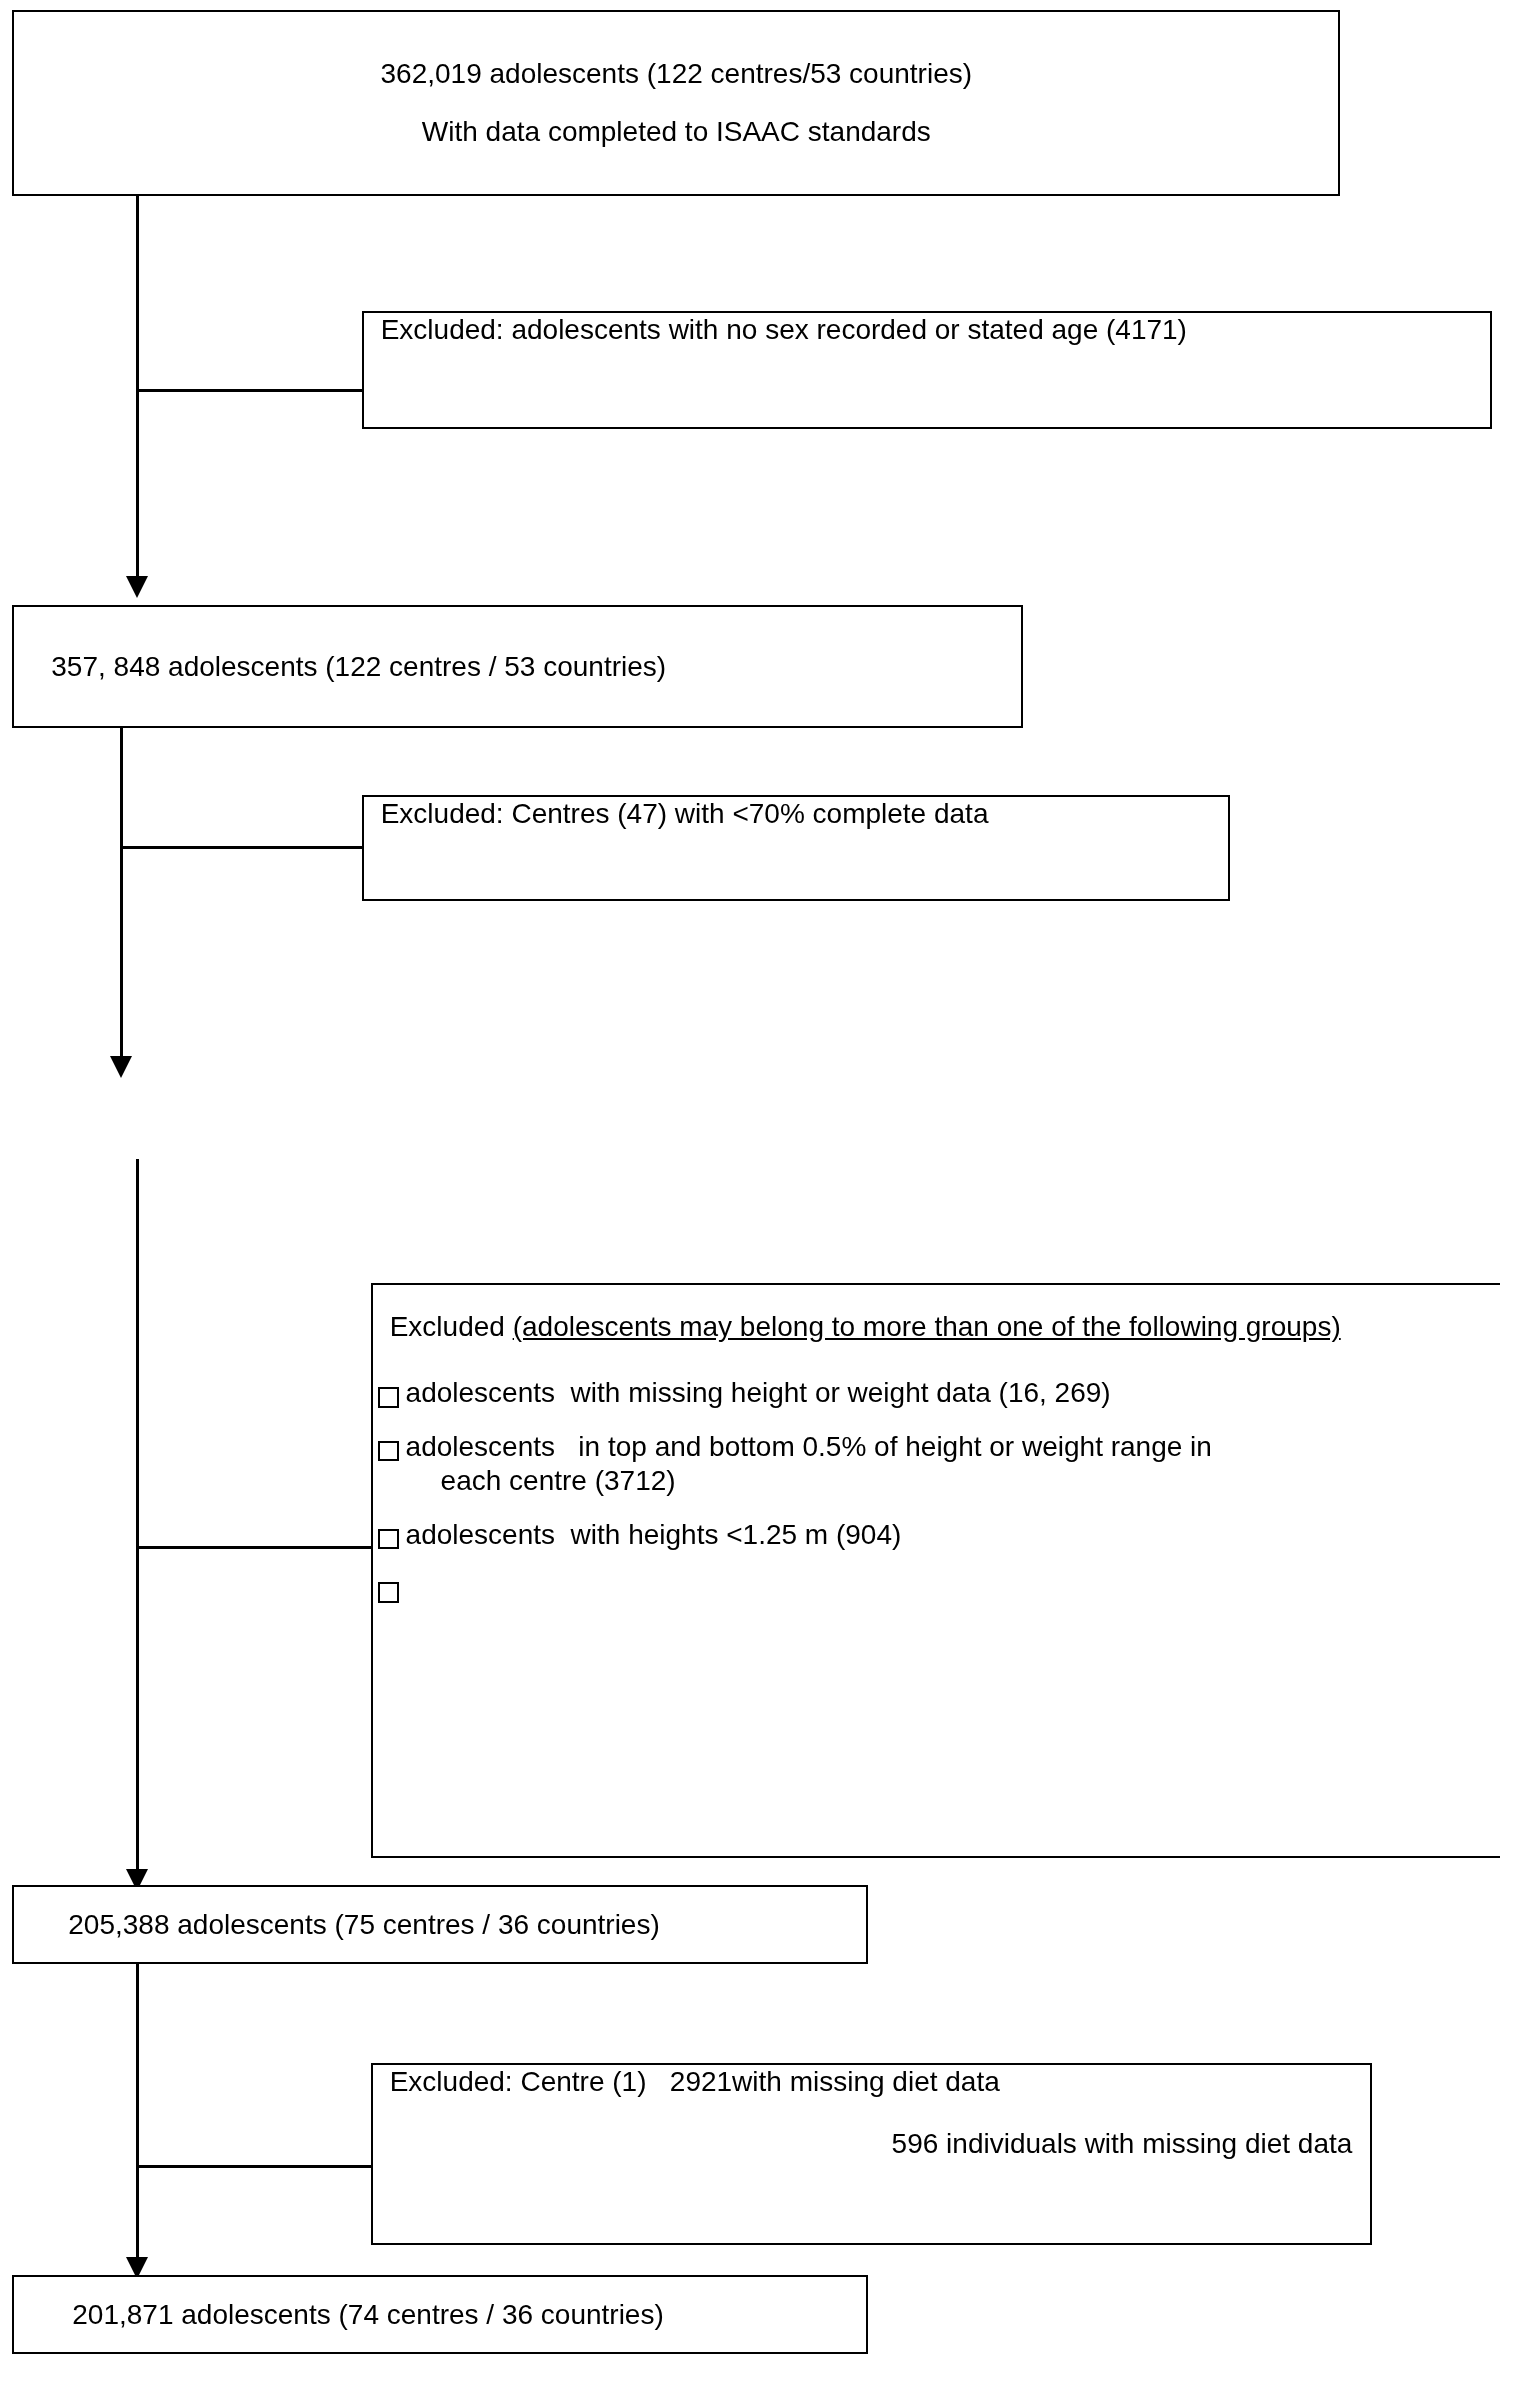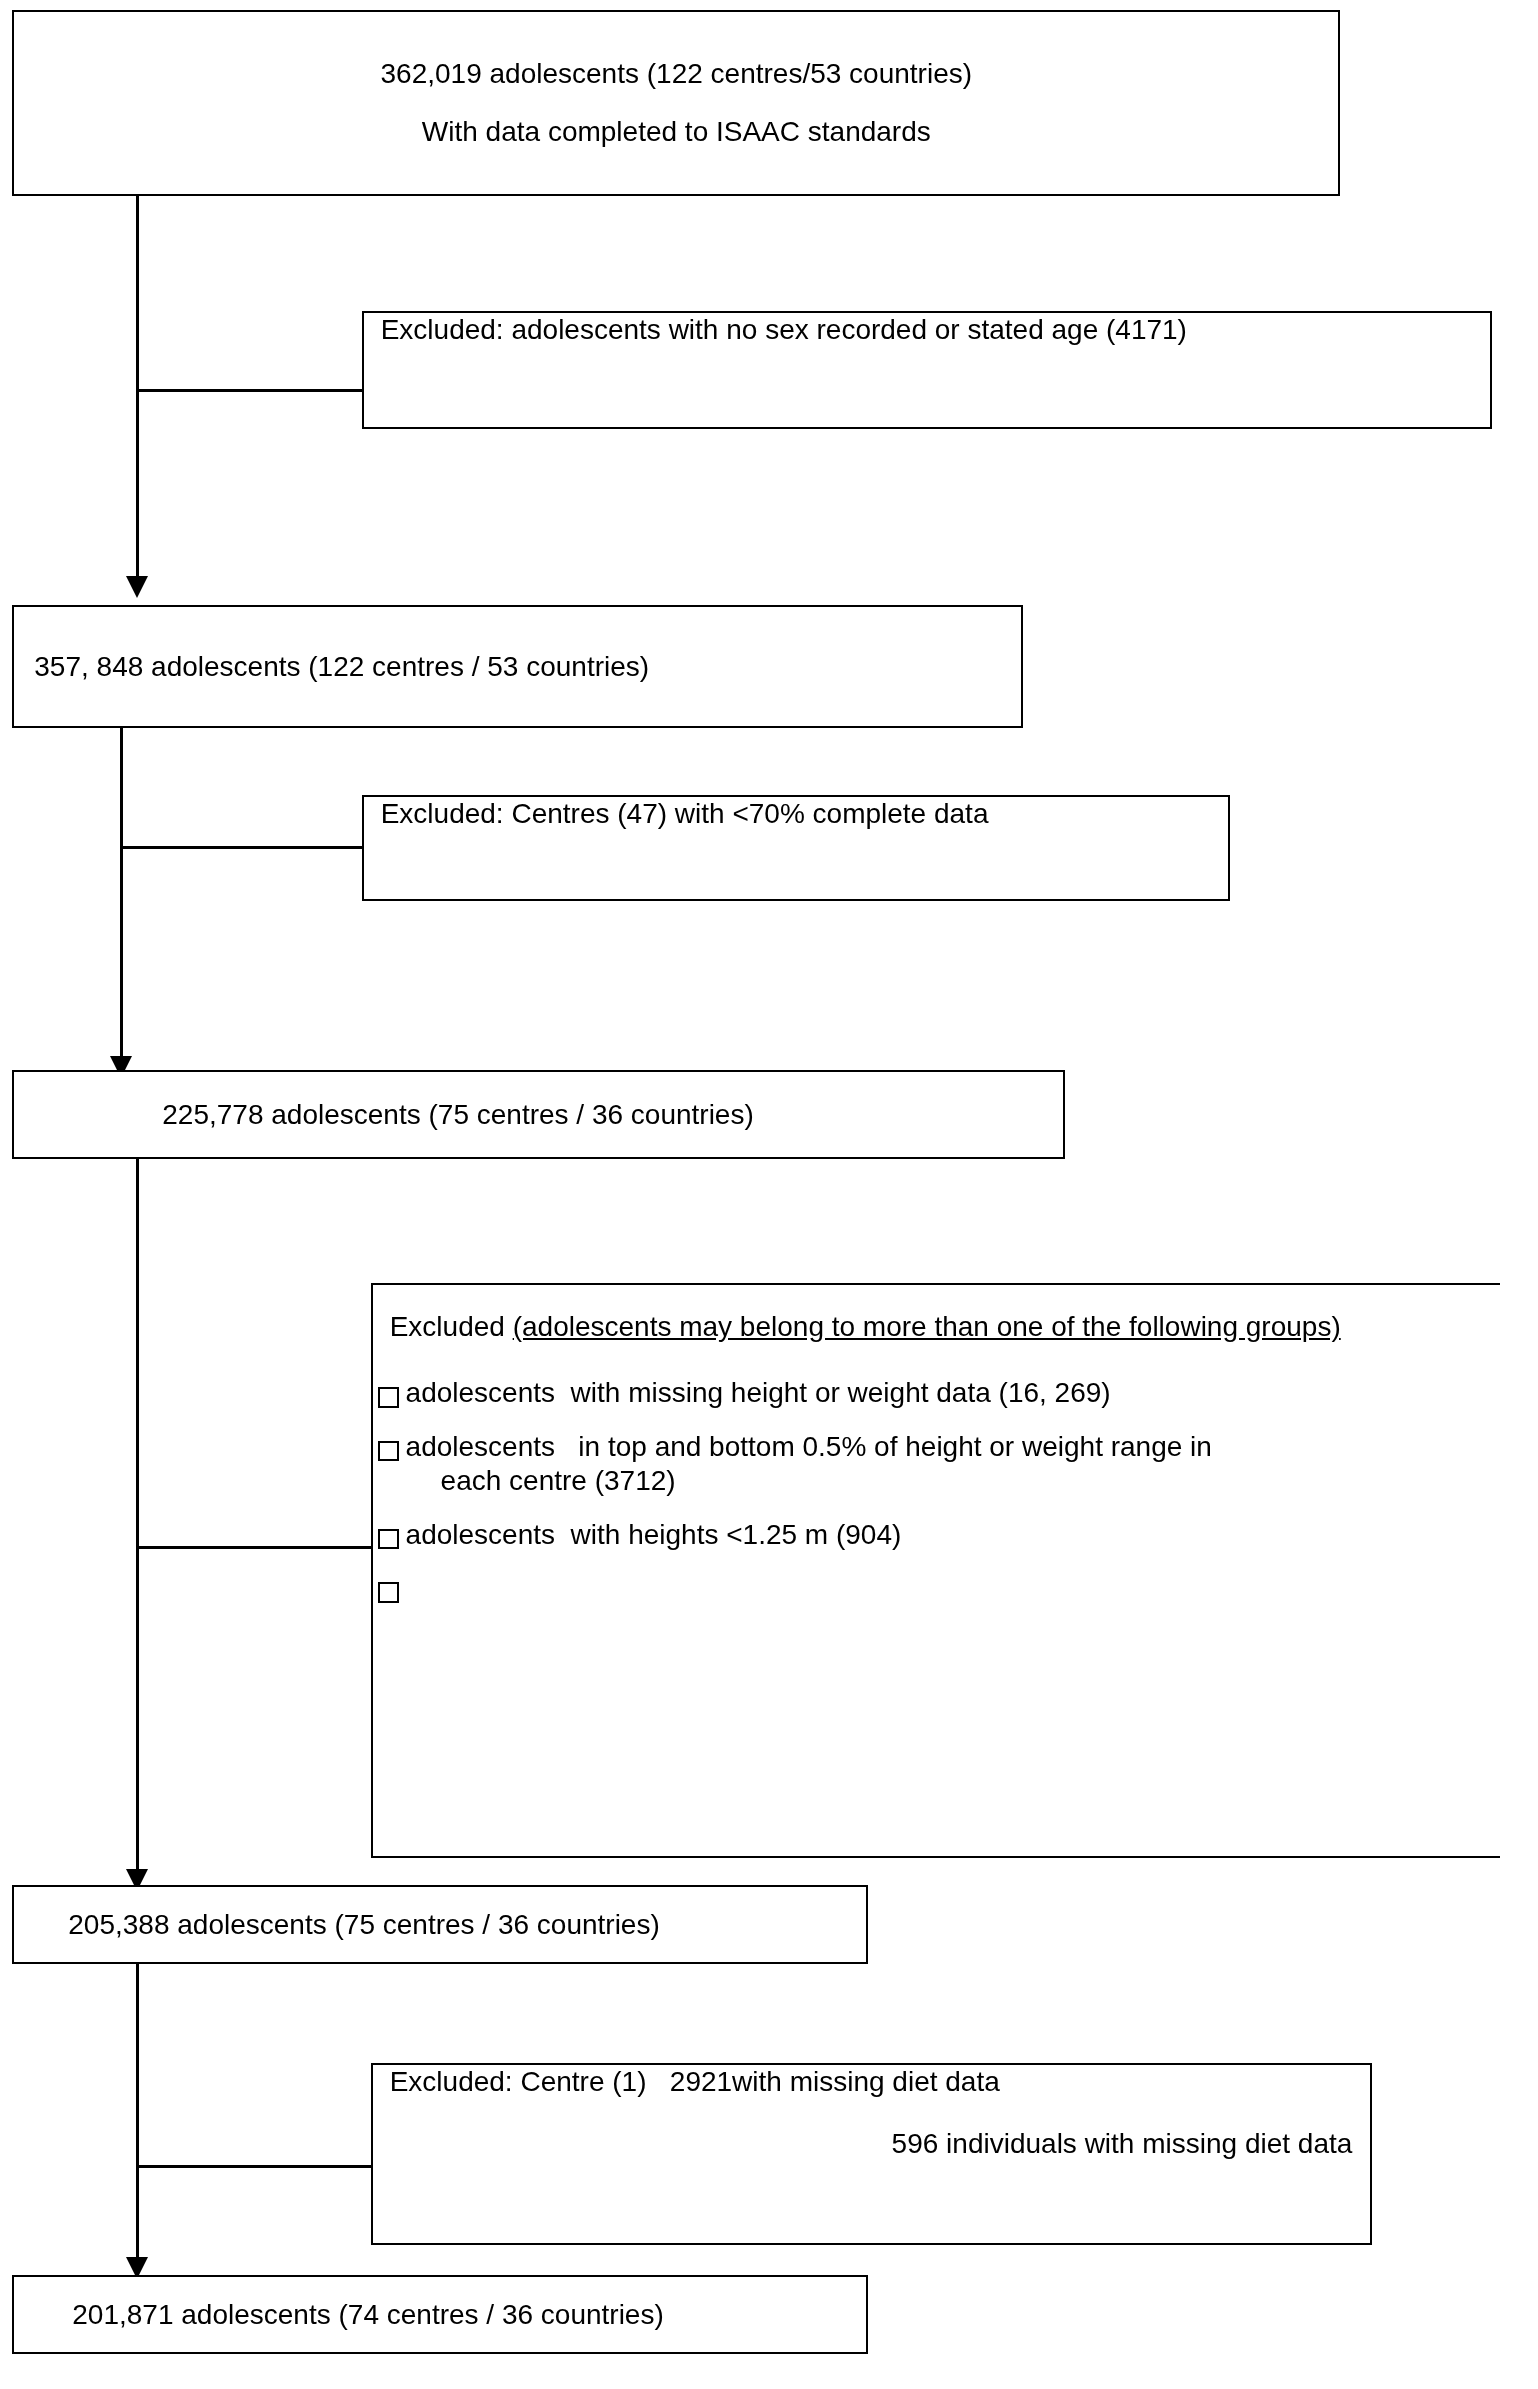--- a/index.html
+++ b/index.html
@@ -57,21 +57,21 @@
     border-left: 11.8px solid transparent;
     border-right: 11.8px solid transparent;
     border-top: 22.6px solid #000000;
   }
 
   
   .node-line {
     font-size: 28px;
     line-height: 1.12;
     white-space: pre;
-    padding-left: 20px;
+    padding-left: 37px;
   }
 
   .excl-line {
     font-size: 28px;
     line-height: 1.18;
     padding-left: 16.7px;
     white-space: pre-wrap;
   }
 
   .excl-title {
@@ -157,23 +157,20 @@
 
   <div class="vline" style="left:120px; top:728px; height:342px;"></div>
   <div class="arrow-head" style="left:110px; top:1056px;"></div>
 
   <div class="hline" style="left:120px; top:846px; width:243px;"></div>
 
   <div class="excl-box" style="left:362px; top:795px; width:868px; height:106px;">
     <div class="excl-line">Excluded: Centres (47) with &lt;70% complete data</div>
   </div>
 
-  <div class="node-box" style="left:12.3px; top:1070px; width:1053px; height:89px;">
-    <div class="node-line" style="padding-left:148px;">225,778 adolescents (75 centres / 36 countries)</div>
-  </div>
 
   <div class="vline" style="left:136px; top:1159px; height:725px;"></div>
   <div class="arrow-head" style="left:126px; top:1869px;"></div>
 
   <div class="hline" style="left:136px; top:1546px; width:236px;"></div>
 
   <div class="excl-box" style="left:371px; top:1283px; width:1148px; height:575px; justify-content:flex-start; padding-top:24.6px;">
 
     <div class="excl-title">
       <span>Excluded </span><span class="em">(adolescents may belong to more than one of the following groups)</span>

